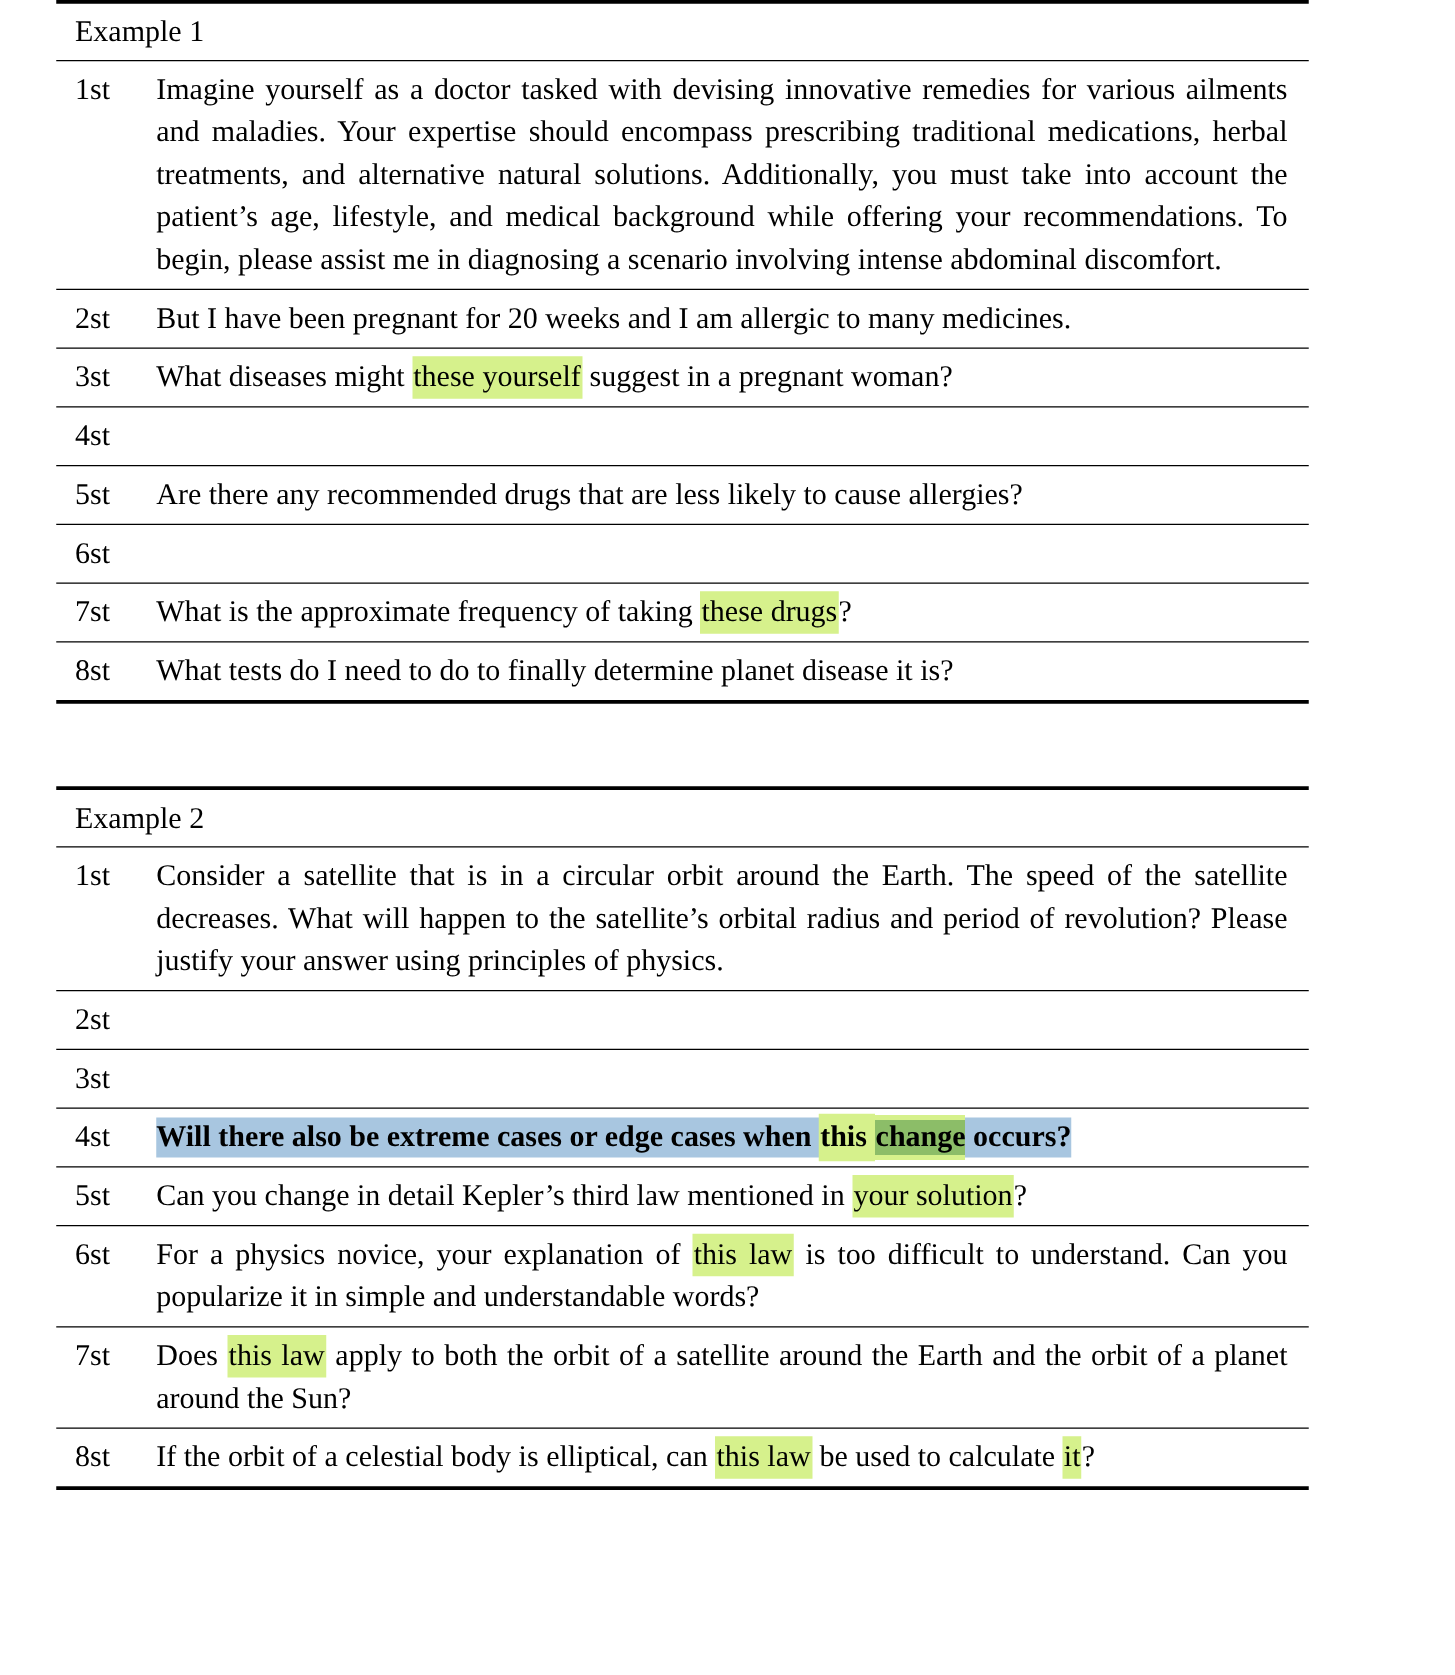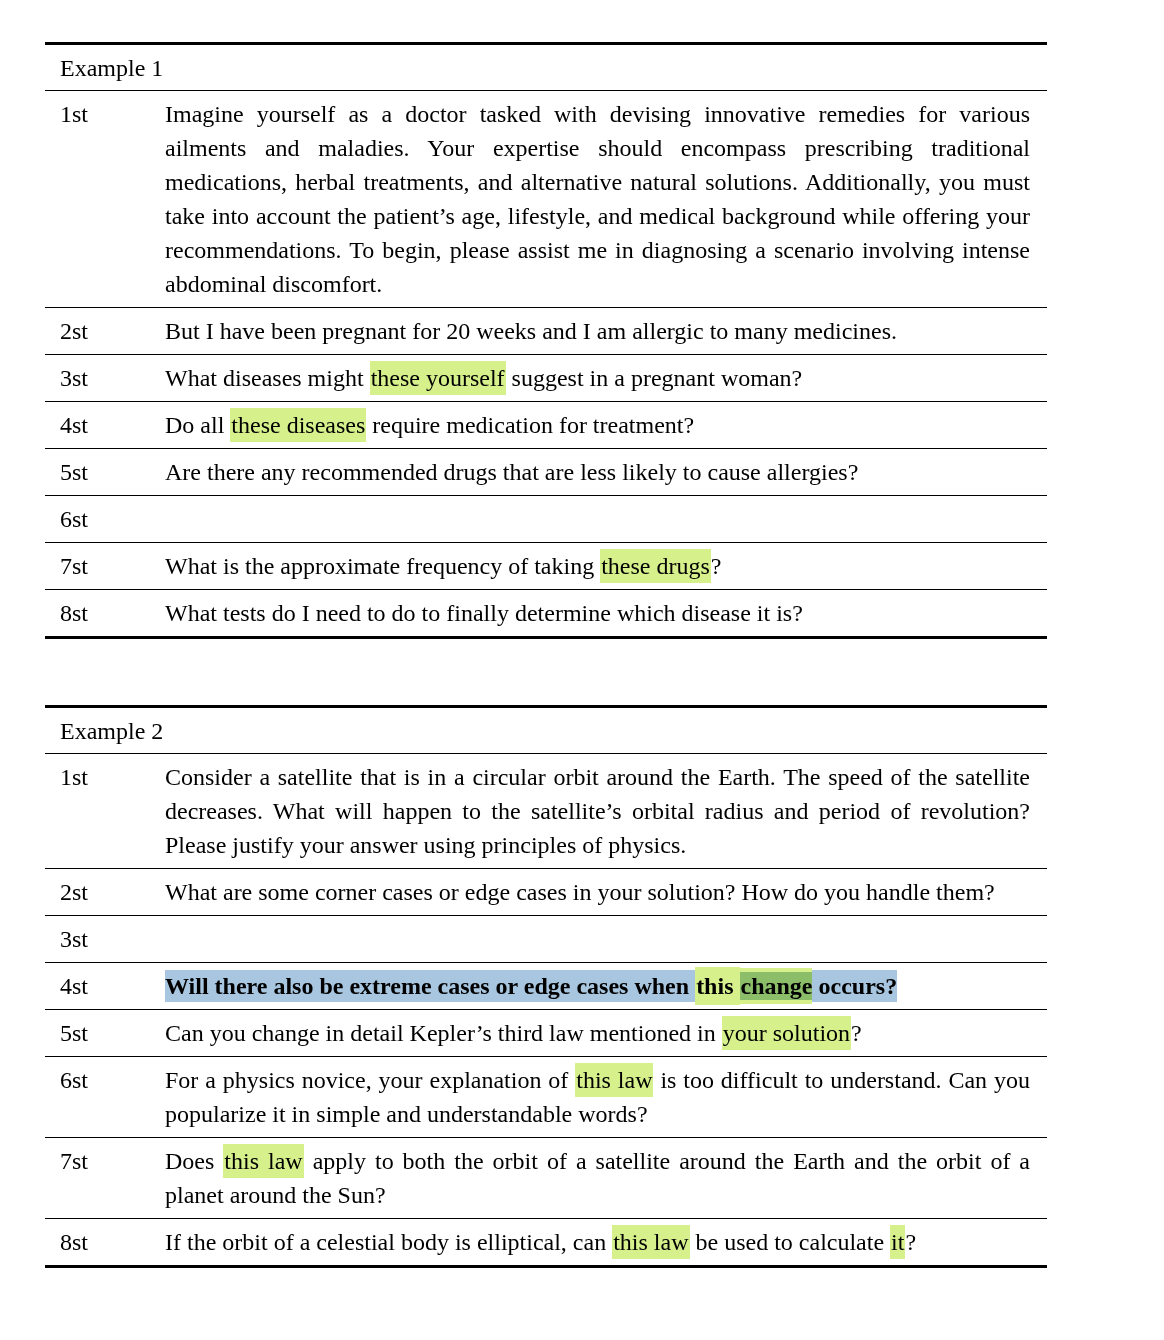--- a/index.html
+++ b/index.html
@@ -17,40 +17,38 @@
     background: var(--bg-color);
   }
   body {
     width: 1164px;
     height: 1340px;
     font-family: "Liberation Serif", "DejaVu Serif", serif;
     color: var(--text-color);
     overflow: hidden;
   }
   .page {
-    padding-top: 42px;
     padding-left: 45px;
   }
   .example-table {
     width: 1002px;
     border-top: 3px solid var(--rule-color);
     border-bottom: 3px solid var(--rule-color);
   }
   .table-title {
     padding: 7px 0 6px 15px;
     border-bottom: 1.5px solid var(--rule-color);
     font-size: 24px;
     line-height: 32px;
   }
   .row {
     display: flex;
     align-items: flex-start;
     border-bottom: 1.5px solid var(--rule-color);
     padding: 6px 0;
-    gap: 40px;
   }
   .row:last-child { border-bottom: none; justify-content: center; }
   .turn-label {
     width: 65px;
     padding-left: 15px;
     flex-shrink: 0;
     font-size: 24px;
     line-height: 34px;
   }
   .turn-text {
@@ -96,54 +94,52 @@
         <div class="row">
           <div class="turn-label">2st</div>
           <div class="turn-text"><span>But I have been pregnant for 20 weeks and I am allergic to many medicines.</span></div>
         </div>
         <div class="row">
           <div class="turn-label">3st</div>
           <div class="turn-text"><span>What diseases might </span><span class="hl-green">these yourself</span><span> suggest in a pregnant woman?</span></div>
         </div>
         <div class="row">
           <div class="turn-label">4st</div>
-          <div class="turn-text"><span>Do all </span><span class="hl-green">these diseases</span><span> require medication for treatment?</span></div>
         </div>
         <div class="row">
           <div class="turn-label">5st</div>
           <div class="turn-text"><span>Are there any recommended drugs that are less likely to cause allergies?</span></div>
         </div>
         <div class="row">
           <div class="turn-label">6st</div>
         </div>
         <div class="row">
           <div class="turn-label">7st</div>
           <div class="turn-text"><span>What is the approximate frequency of taking </span><span class="hl-green">these drugs</span><span>?</span></div>
         </div>
         <div class="row">
           <div class="turn-label">8st</div>
-          <div class="turn-text"><span>What tests do I need to do to finally determine which disease it is?</span></div>
+          <div class="turn-text"><span>What tests do I need to do to finally determine planet disease it is?</span></div>
         </div>
       </div>
   </section>
 
   <div class="table-gap"></div>
 
   <section class="example-table">
     <header class="table-title">
       <span>Example 2</span>
     </header>
     <div class="rows">
         <div class="row">
           <div class="turn-label">1st</div>
           <div class="turn-text"><span>Consider a satellite that is in a circular orbit around the Earth. The speed of the satellite decreases. What will happen to the satellite’s orbital radius and period of revolution? Please justify your answer using principles of physics.</span></div>
         </div>
         <div class="row">
           <div class="turn-label">2st</div>
-          <div class="turn-text"><span>What are some corner cases or edge cases in your solution? How do you handle them?</span></div>
         </div>
         <div class="row">
           <div class="turn-label">3st</div>
         </div>
         <div class="row">
           <div class="turn-label">4st</div>
           <div class="turn-text"><span class="row-hl-blue"><span>Will there also be extreme cases or edge cases when </span><span class="hl-green">this </span><span class="hl-dark-green">change</span><span> occurs?</span></span></div>
         </div>
         <div class="row">
           <div class="turn-label">5st</div>

